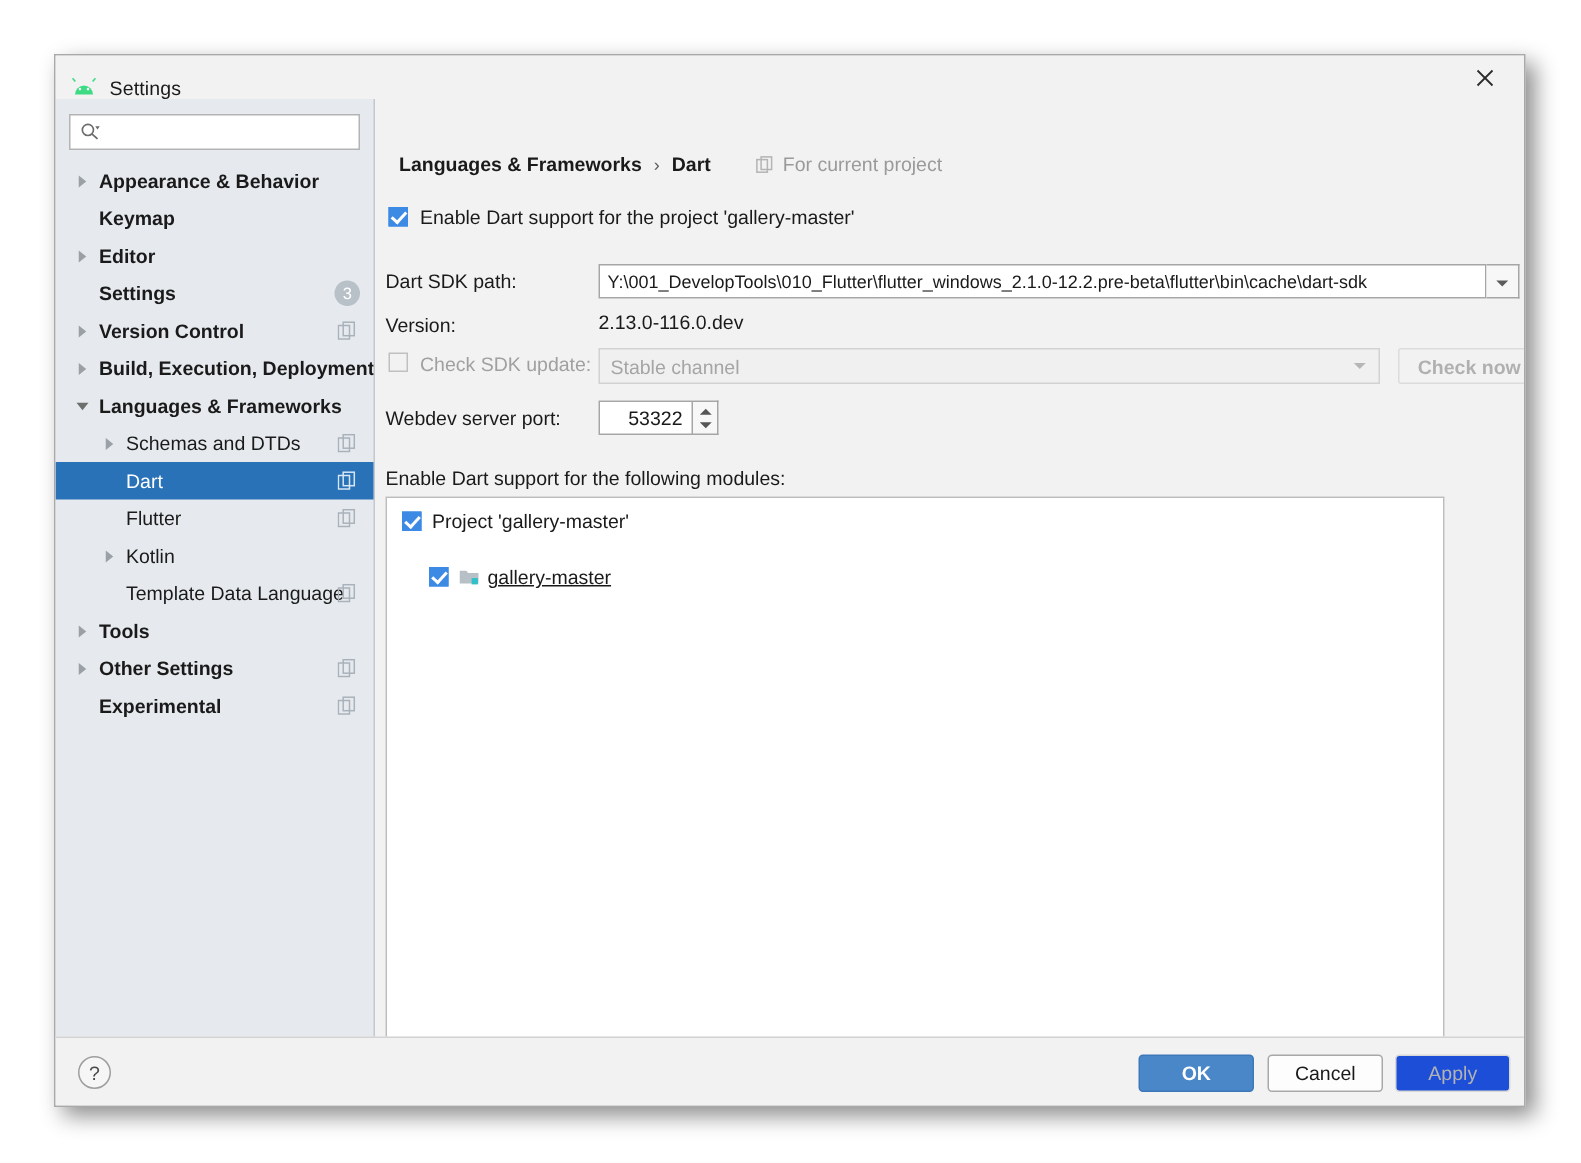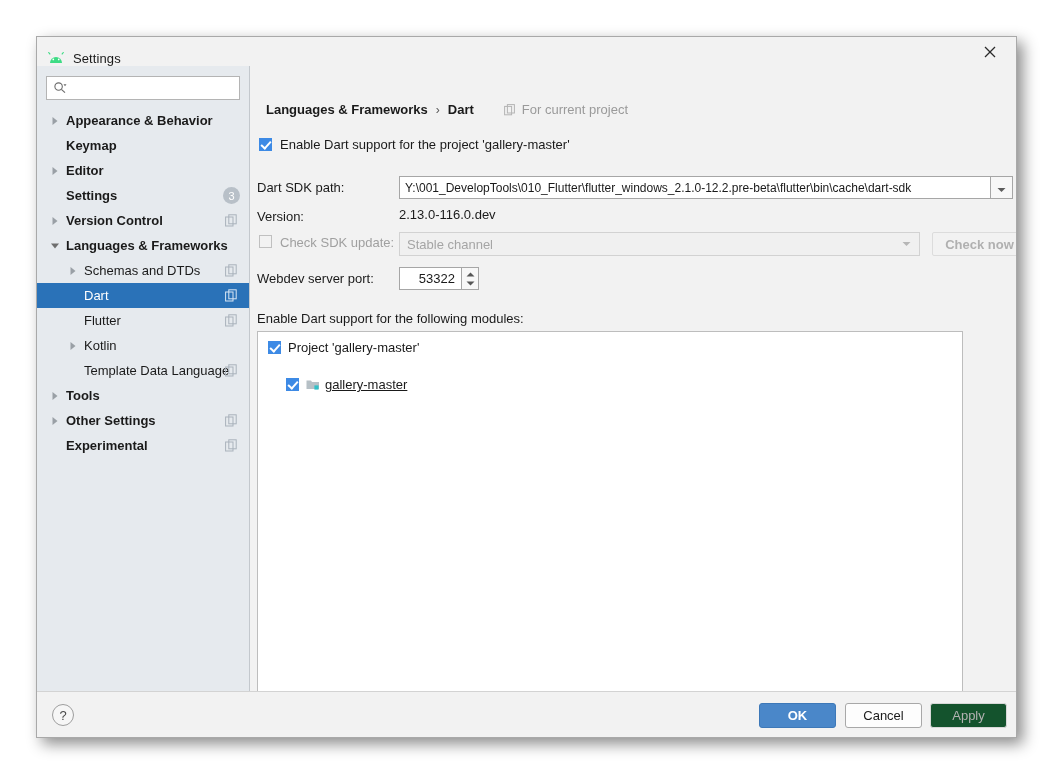--- a/index.html
+++ b/index.html
@@ -361,21 +361,21 @@
     font-weight: bold;
   }
   .btn-cancel {
     left: 808px; width: 77px;
     background: #fdfdfd;
     border: 1px solid #a8a8a8;
     color: #1a1a1a;
   }
   .btn-apply {
     left: 893px; width: 77px;
-    background: #14532d;
+    background: #1d4ed8;
     border: 1px solid #d8d8d8;
     color: #b2b2b2;
   }
 </style>
 </head>
 <body>
 
 <div id="root">
 
   <div class="window">
@@ -445,20 +445,28 @@
               <span class="lbl">Version Control</span>
               <span class="row-icon">
                 <svg width="13" height="13" viewBox="0 0 13 13">
                   <rect x="0.6" y="3" width="7.4" height="9" fill="none" stroke="#a9b2bb" stroke-width="1"></rect>
                   <rect x="3.8" y="0.8" width="7.4" height="9" fill="none" stroke="#a9b2bb" stroke-width="1"></rect>
                 </svg>
               </span>
             </div>
             <div class="tree-item lvl0 bold">
               <span class="arrow">
+                <svg width="8" height="10" viewBox="0 0 8 10">
+                  <path d="M1.5 1 L6.5 5 L1.5 9 Z" fill="#9aa0a6"></path>
+                </svg>
+              </span>
+              <span class="lbl">Build, Execution, Deployment</span>
+            </div>
+            <div class="tree-item lvl0 bold">
+              <span class="arrow">
                 <svg width="10" height="8" viewBox="0 0 10 8">
                   <path d="M1 1.5 L9 1.5 L5 6.5 Z" fill="#6e6e6e"></path>
                 </svg>
               </span>
               <span class="lbl">Languages &amp; Frameworks</span>
             </div>
             <div class="tree-item lvl1">
               <span class="arrow">
                 <svg width="8" height="10" viewBox="0 0 8 10">
                   <path d="M1.5 1 L6.5 5 L1.5 9 Z" fill="#9aa0a6"></path>

